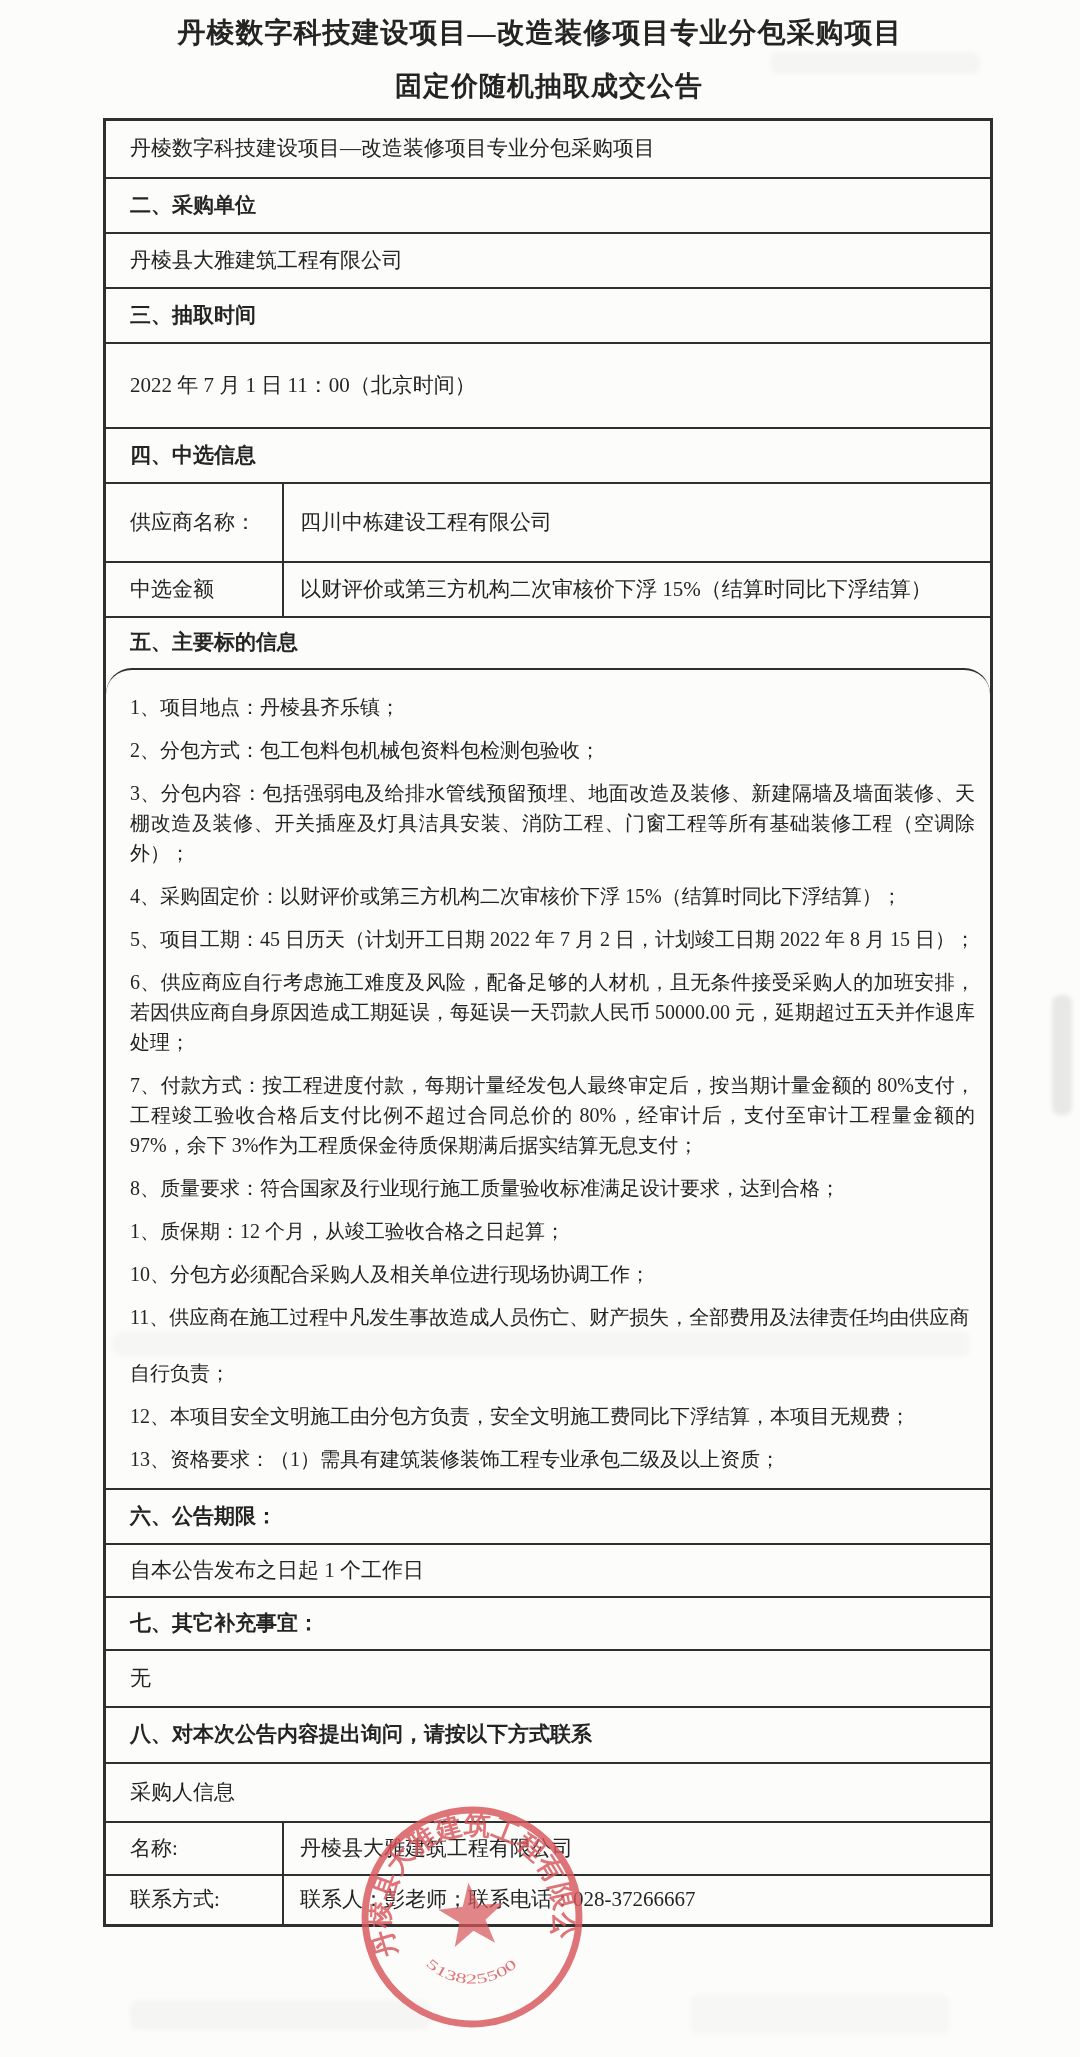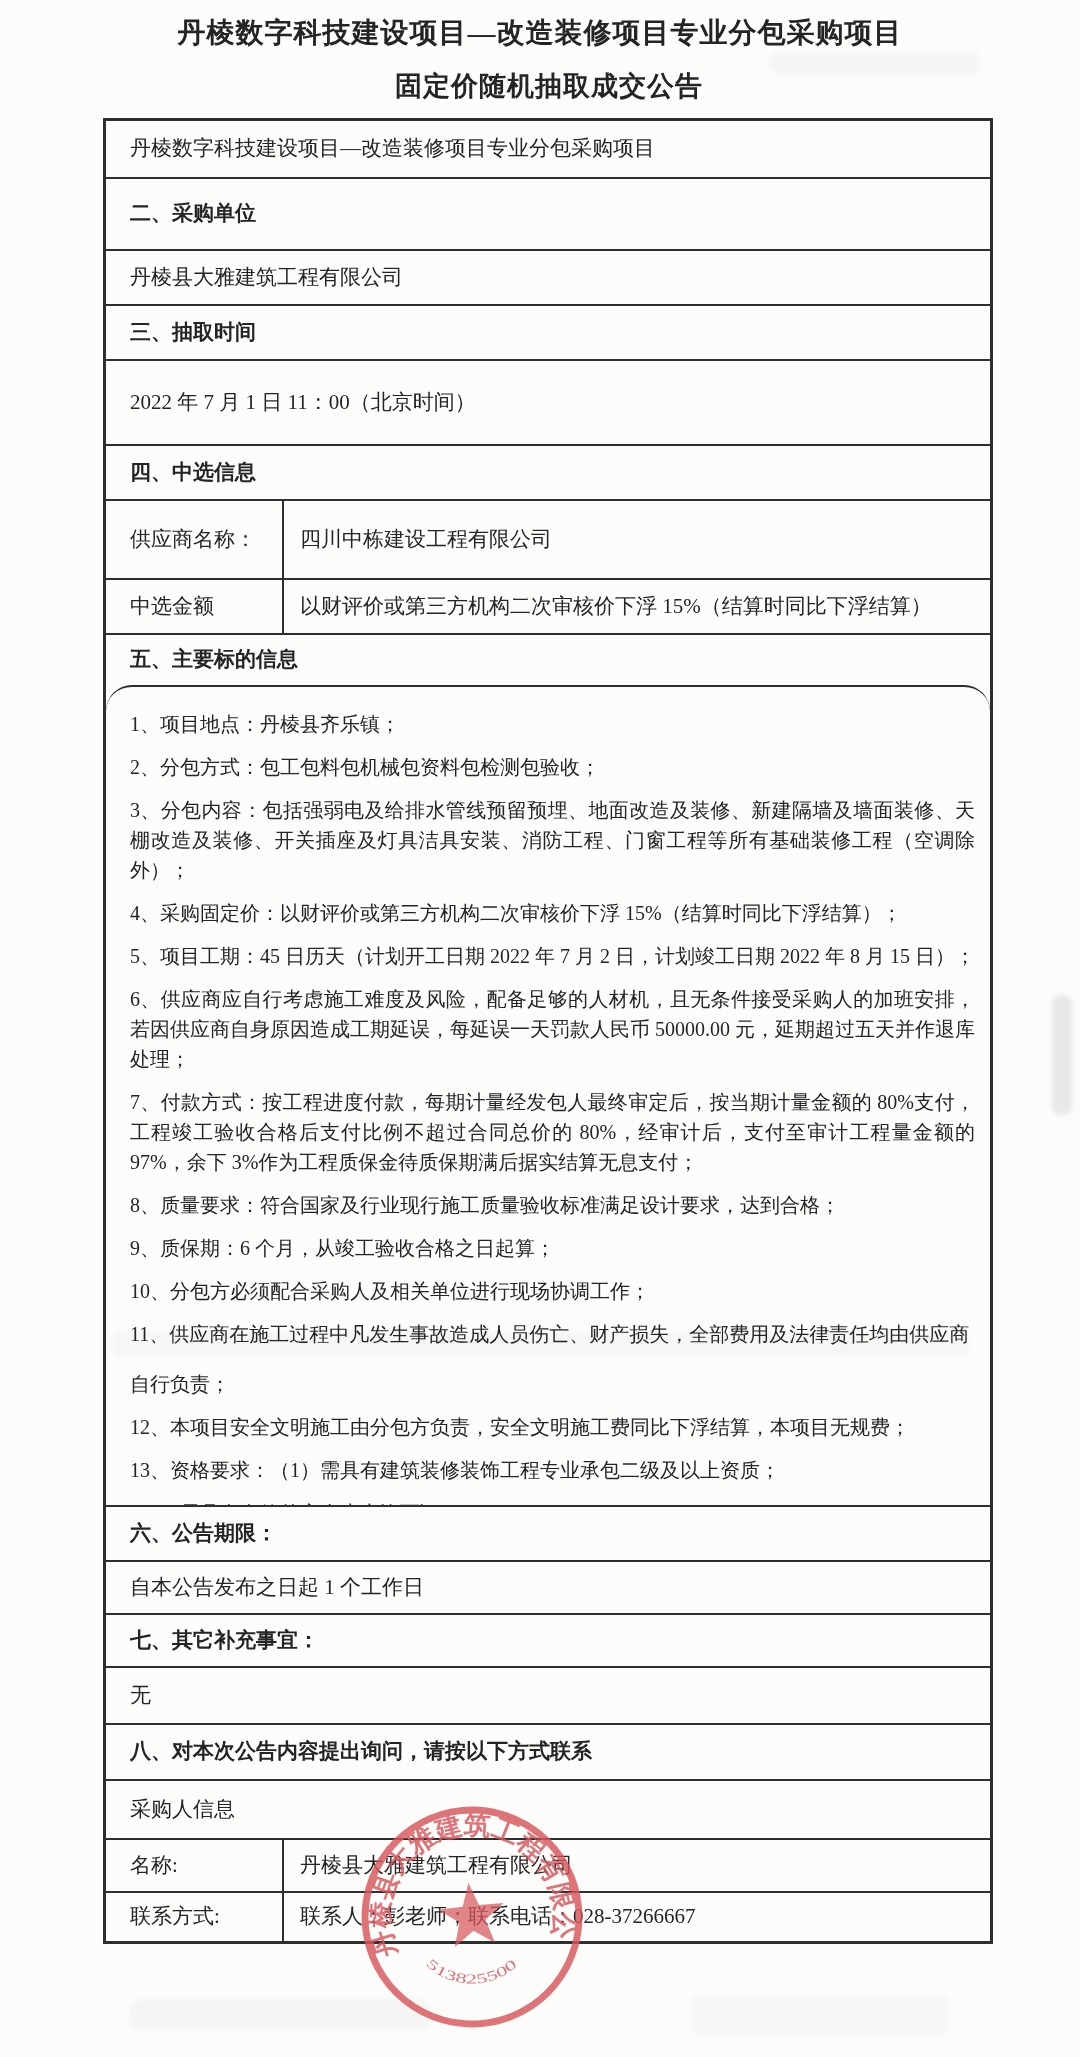--- a/index.html
+++ b/index.html
@@ -35,21 +35,21 @@
     padding-left:24px; box-sizing:border-box;
   }
   .cell-value { flex:1; padding-left:16px; padding-right:10px; }
   .big {
     display:block; padding:9px 15px 0 24px;
     font-size:20px; line-height:30px; text-align:justify;
     overflow:hidden;
     border-radius:26px;
   }
   .big p { margin:13px 0; }
-  .big p.cont { margin-top:20px; }
+  .big p.cont { margin-top:26px; }
 
   .stamp {
     position:absolute; left:352px; top:1802px; width:240px; height:230px;
     transform:rotate(-6deg); opacity:0.82; pointer-events:none; z-index:5;
   }
   .stamp text { font-family:"Liberation Serif","DejaVu Serif",serif; }
 
   .artifact { position:absolute; pointer-events:none; border-radius:8px; filter:blur(2px); }
   .a1 { left:1052px; top:995px;  width:20px;  height:120px; background:rgba(60,60,60,0.10); }
   .a2 { left:112px;  top:1332px; width:858px; height:24px;  background:rgba(60,60,60,0.030); }
@@ -62,21 +62,21 @@
 
 <div class="page">
 
   <div class="title-line title-1">丹棱数字科技建设项目—改造装修项目专业分包采购项目</div>
   <div class="title-line title-2">固定价随机抽取成交公告</div>
 
   <div class="doc-table">
 
     <div class="row txt" style="height:56px">丹棱数字科技建设项目—改造装修项目专业分包采购项目</div>
 
-    <div class="row hdr" style="height:72px">二、采购单位</div>
+    <div class="row hdr" style="height:55px">二、采购单位</div>
     <div class="row txt" style="height:55px">丹棱县大雅建筑工程有限公司</div>
 
     <div class="row hdr" style="height:55px">三、抽取时间</div>
     <div class="row txt" style="height:85px">2022 年 7 月 1 日 11：00（北京时间）</div>
 
     <div class="row hdr" style="height:55px">四、中选信息</div>
 
     <div class="row" style="height:79px">
       <div class="cell-label">供应商名称：</div>
       <div class="cell-value">四川中栋建设工程有限公司</div>
@@ -91,21 +91,21 @@
 
     <div class="row big" style="height:820px">
       <p>1、项目地点：丹棱县齐乐镇；</p>
       <p>2、分包方式：包工包料包机械包资料包检测包验收；</p>
       <p>3、分包内容：包括强弱电及给排水管线预留预埋、地面改造及装修、新建隔墙及墙面装修、天棚改造及装修、开关插座及灯具洁具安装、消防工程、门窗工程等所有基础装修工程（空调除外）；</p>
       <p>4、采购固定价：以财评价或第三方机构二次审核价下浮 15%（结算时同比下浮结算）；</p>
       <p>5、项目工期：45 日历天（计划开工日期 2022 年 7 月 2 日，计划竣工日期 2022 年 8 月 15 日）；</p>
       <p>6、供应商应自行考虑施工难度及风险，配备足够的人材机，且无条件接受采购人的加班安排，若因供应商自身原因造成工期延误，每延误一天罚款人民币 50000.00 元，延期超过五天并作退库处理；</p>
       <p>7、付款方式：按工程进度付款，每期计量经发包人最终审定后，按当期计量金额的 80%支付，工程竣工验收合格后支付比例不超过合同总价的 80%，经审计后，支付至审计工程量金额的 97%，余下 3%作为工程质保金待质保期满后据实结算无息支付；</p>
       <p>8、质量要求：符合国家及行业现行施工质量验收标准满足设计要求，达到合格；</p>
-      <p>9、质保期：6 个月，从竣工验收合格之日起算；</p>
+      <p>1、质保期：12 个月，从竣工验收合格之日起算；</p>
       <p>10、分包方必须配合采购人及相关单位进行现场协调工作；</p>
       <p>11、供应商在施工过程中凡发生事故造成人员伤亡、财产损失，全部费用及法律责任均由供应商</p>
       <p class="cont">自行负责；</p>
       <p>12、本项目安全文明施工由分包方负责，安全文明施工费同比下浮结算，本项目无规费；</p>
       <p>13、资格要求：（1）需具有建筑装修装饰工程专业承包二级及以上资质；</p>
       <p>（2）需具有有效的安全生产许可证。</p>
     </div>
 
     <div class="row hdr" style="height:55px">六、公告期限：</div>
     <div class="row txt" style="height:53px">自本公告发布之日起 1 个工作日</div>

